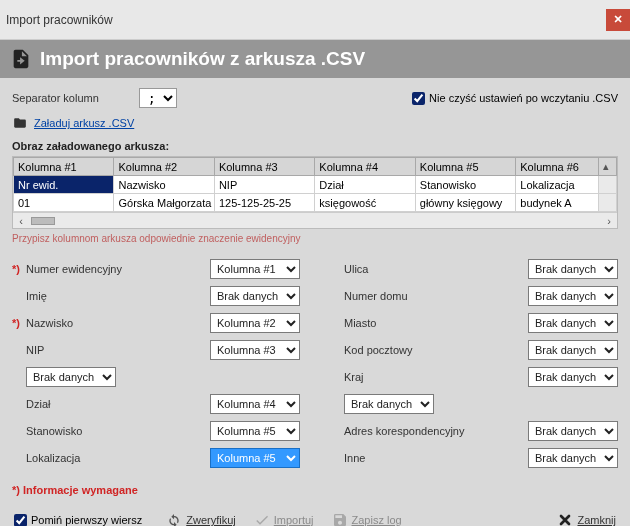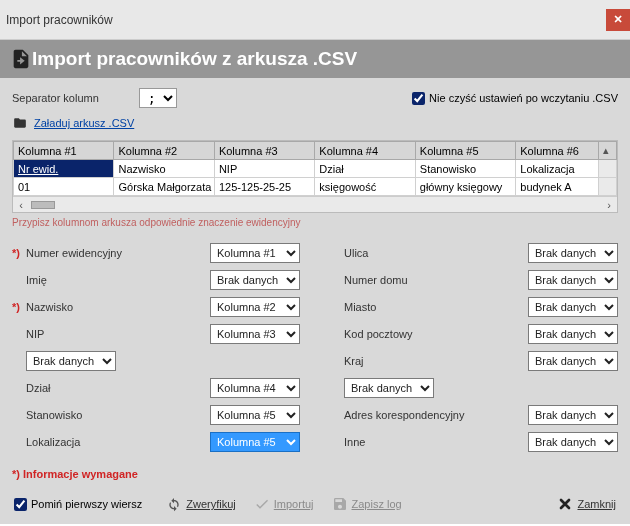--- a/index.html
+++ b/index.html
@@ -1,37 +1,37 @@
 <!DOCTYPE html>
 <html><head>
 <meta charset="utf-8">
 <style>
   * { box-sizing: border-box; margin: 0; padding: 0; }
   body { font-family: Tahoma, Arial, sans-serif; font-size: 11px; background: #fff; width: 630px; }
   .window { width: 630px; background: #d9d9d9; }
   .titlebar { background: #e8e8e8; height: 40px; display: flex; align-items: center; justify-content: space-between; padding: 0 0 0 6px; border-bottom: 1px solid #ccc; }
   .titlebar-title { color: #333; font-size: 12px; }
   .close-btn { width: 24px; height: 22px; background: #c84a3a; color: #fff; display: flex; align-items: center; justify-content: center; cursor: pointer; font-size: 11px; font-weight: bold; }
-  .header-band { background: #969696; padding: 8px 10px; display: flex; align-items: center; }
+  .header-band { background: #969696; padding: 8px 10px; display: flex; align-items: center; gap: 8px; }
   .header-band .header-title { color: #fff; font-size: 19px; font-weight: bold; }
   .header-band svg { fill: #222; }
   .content { padding: 10px 12px 6px 12px; }
   .row { display: flex; align-items: center; margin-bottom: 8px; gap: 28px; }
   .sep-label { color: #333; margin-right: 12px; }
   .sep-select { width: 38px; height: 20px; border: 1px solid #999; background: #fff; font-family: monospace; text-align: center; }
   .spacer { flex: 1; }
   .chk-row { display: flex; align-items: center; gap: 4px; }
   .link-row { color: #0042a5; display: flex; align-items: center; gap: 6px; margin-bottom: 10px; cursor: pointer; text-decoration: underline; }
   .link-row svg { fill: #333; }
   .section-label { color: #222; font-weight: bold; margin-bottom: 4px; }
   .grid-wrap { border: 1px solid #bbb; background: #e9e9e9; margin-bottom: 4px; }
   table.grid { width: 100%; border-collapse: collapse; background: #fff; font-size: 11px; table-layout: fixed; }
   table.grid th { background: #d6d6d6; border: 1px solid #a8a8a8; text-align: left; padding: 2px 4px; font-weight: normal; height: 18px; overflow: hidden; }
   table.grid td { border: 1px solid #d0d0d0; padding: 2px 4px; height: 18px; overflow: hidden; white-space: nowrap; }
-  table.grid tr.selected td:first-child { background: #0a246a; color: #fff; text-decoration: underline; }
+  table.grid tr.selected td:first-child { background: #0a246a; color: #fff; }
   table.grid tr.cut td { color: #888; }
   .col-scroll { width: 18px; }
   .vscroll { background: #eaeaea; }
   .hscroll-row { display:flex; align-items:center; height:16px; background:#eaeaea; border-top:1px solid #ccc; }
   .hscroll-row .arrow { width:16px; text-align:center; color:#555; cursor:pointer; }
   .hscroll-row .track { flex:1; height:10px; background:#eaeaea; position:relative; }
   .hscroll-row .thumb { position:absolute; left:2px; top:1px; width:24px; height:8px; background:#bcbcbc; border:1px solid #999; }
   .hint { color: #c06060; font-size: 10px; margin-bottom: 14px; }
   .mapping-area { display: flex; gap: 30px; }
   .map-col { flex: 1; }
@@ -83,20 +83,21 @@
       </label>
     </div>
 
     <div class="link-row">
       <svg width="16" height="14" viewBox="0 0 24 24">
           <path d="M20 6h-8l-2-2H4c-1.1 0-2 .9-2 2v12c0 1.1.9 2 2 2h16c1.1 0 2-.9 2-2V8c0-1.1-.9-2-2-2z"></path>
         </svg>
       <span>Załaduj arkusz .CSV</span>
     </div>
 
+    <div class="section-label">Obraz załadowanego arkusza:</div>
 
     <div class="grid-wrap">
       <table class="grid">
         <colgroup>
           <col style="width:17%">
             <col style="width:17%">
             <col style="width:17%">
             <col style="width:17%">
             <col style="width:17%">
             <col style="width:14%">

